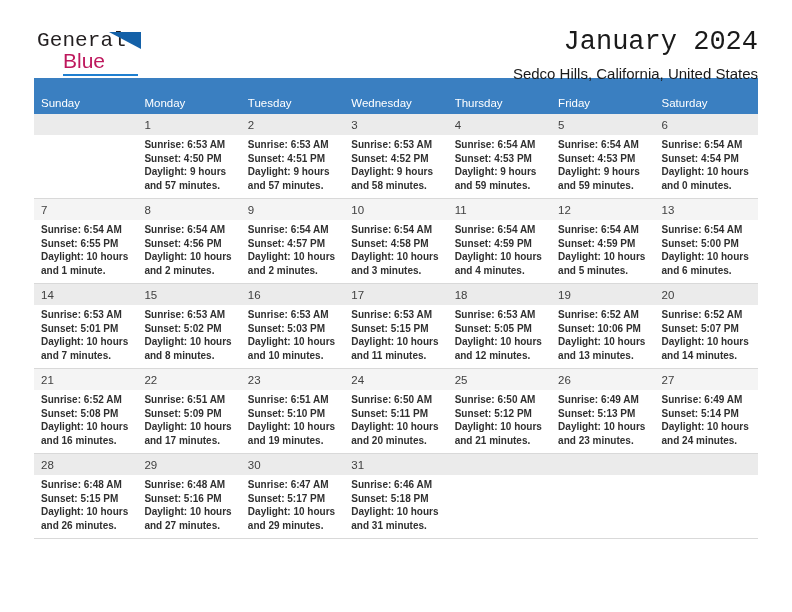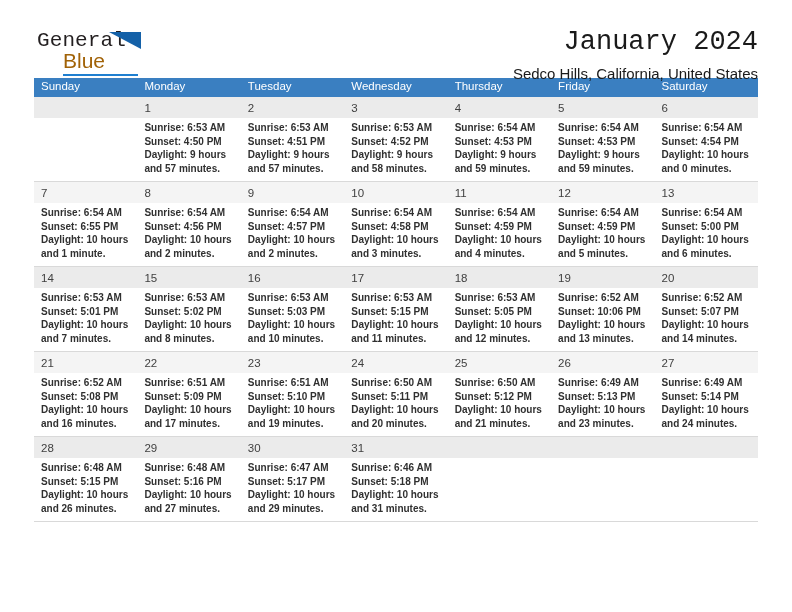--- a/index.html
+++ b/index.html
@@ -41,21 +41,21 @@
     font-size: 21px;
     letter-spacing: 0.1px;
     color: #231f20;
     font-family: Liberation Mono, monospace;
   }
   .brand-blue {
     position: absolute;
     left: 26px;
     top: 20px;
     font-size: 21px;
-    color: #a16207;
+    color: #be185d;
     font-family: "Liberation Sans", sans-serif;
   }
   .brand-flag {
     position: absolute;
     left: 72px;
     top: 3px;
     width: 0;
     height: 0;
     border-top: 17px solid #1461a8;
     border-left: 32px solid transparent;
@@ -98,21 +98,21 @@
     border-collapse: collapse;
     table-layout: fixed;
     margin-top: 4px;
   }
   .calendar th {
     background: #3a7fc1;
     color: #ffffff;
     font-size: 11.5px;
     font-weight: normal;
     text-align: left;
-    padding: 2px 0 5px 7px;
+    padding: 19px 0 5px 7px;
     height: 11px;
     border: none;
   }
   .calendar td {
     vertical-align: top;
     border-bottom: 1px solid #d9d9d9;
     padding: 0;
     height: 84px;
     width: 103.4px;
   }

